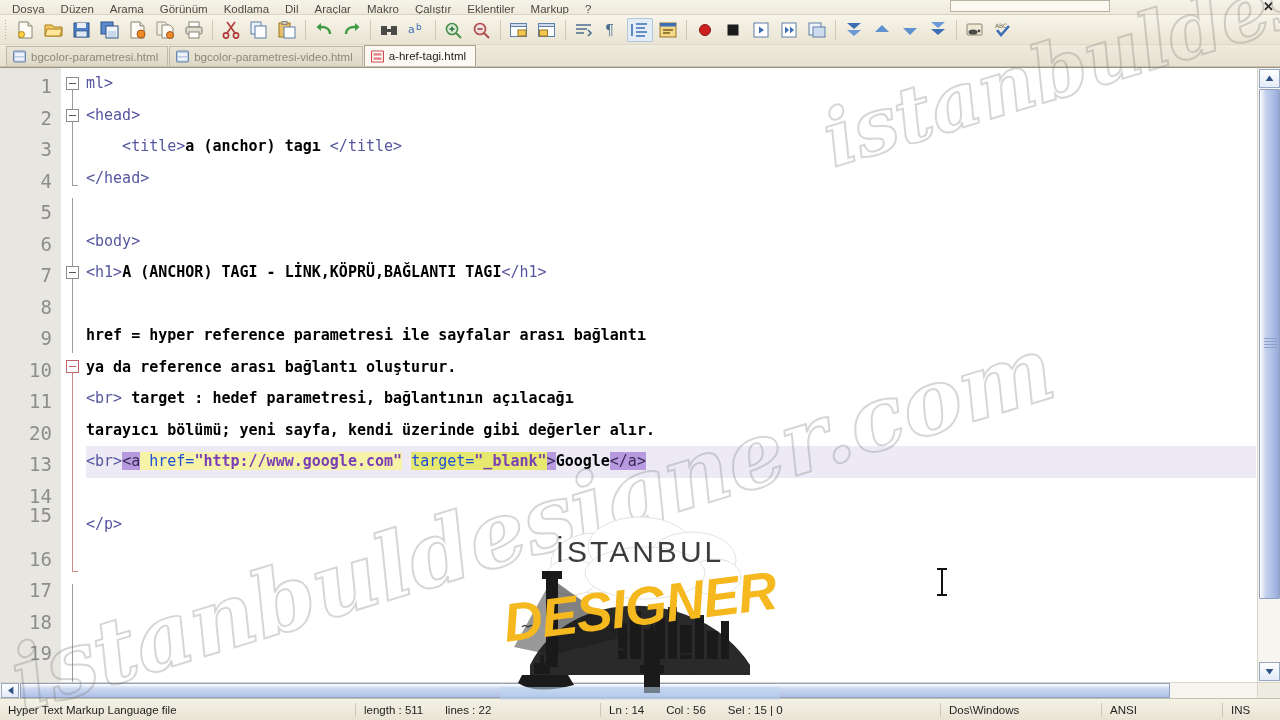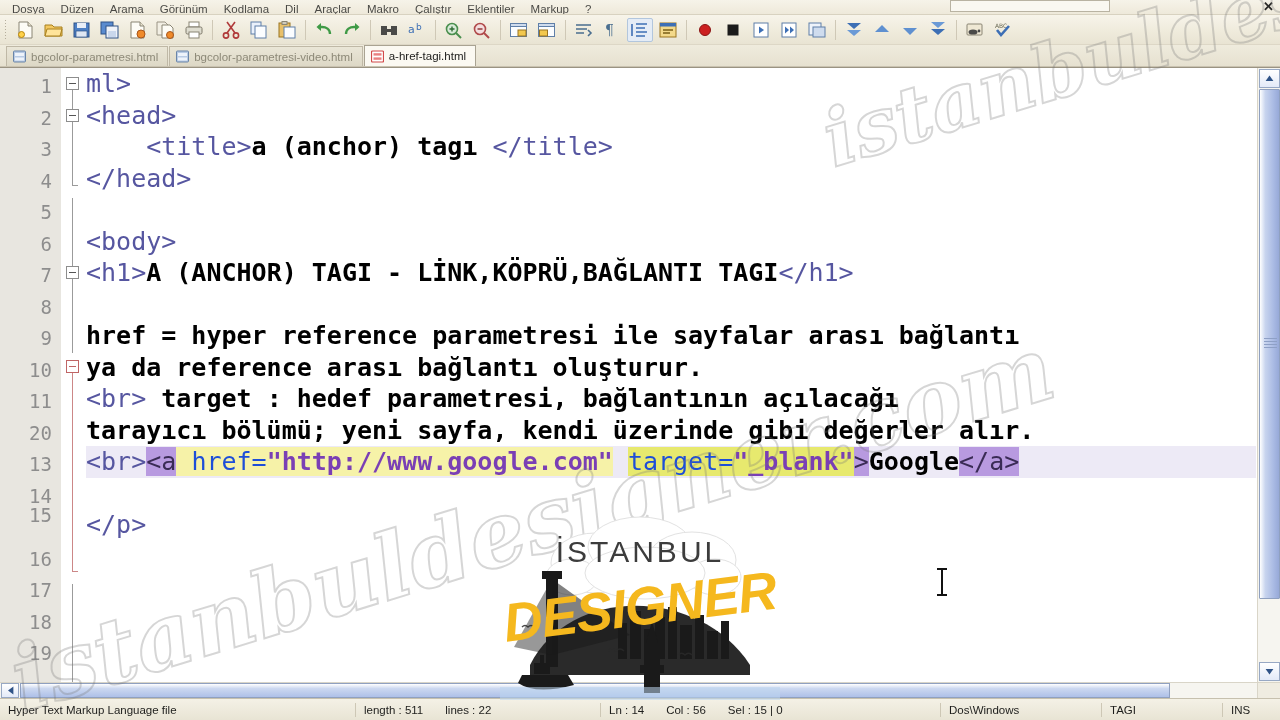--- a/index.html
+++ b/index.html
@@ -149,21 +149,21 @@
   }
   .fold-tail.hot { background: #cc8787; }
 
   .code {
     position: absolute; left: 86px; top: 0; right: 24px; bottom: 16px;
     overflow: hidden;
   }
   .line {
     height: 31.5px; line-height: 31.5px;
     font-family: "DejaVu Sans Mono", monospace;
-    font-size: 25px;
+    font-size: 15px;
     white-space: pre;
     color: #000000;
     letter-spacing: 0px;
   }
   .tag      { color: #5656a0; }
   .text     { color: #000000; font-weight: bold; }
   .plain    { color: #000000; }
   .attr     { color: #1d4ed8; }
   .val      { color: #7a3fb5; font-weight: bold; }
   .sel-hl   { background: #e7e96e; }
@@ -671,21 +671,21 @@
     <div class="sb-cell" style="width:245px">
       <span class="sb-sub">length : 511</span>
       <span>lines : 22</span>
     </div>
     <div class="sb-cell" style="width:340px">
       <span class="sb-sub">Ln : 14</span>
       <span class="sb-sub">Col : 56</span>
       <span>Sel : 15 | 0</span>
     </div>
     <div class="sb-cell" style="width:161px">Dos\Windows</div>
-    <div class="sb-cell" style="width:121px">TAGI</div>
+    <div class="sb-cell" style="width:121px">ANSI</div>
     <div class="sb-cell" style="width:57px;border-right:none;">INS</div>
   </div>
 
   <div class="wm-text" id="wm-main">istanbuldesigner.com</div>
   <div class="wm-text" id="wm-sub">istanbuldesigner.com</div>
 
   <svg class="logo" viewBox="0 0 280 185">
 
     <g fill="#ffffff" stroke="#e2e2e2" stroke-width="1">
       <ellipse cx="95" cy="48" rx="44" ry="30"></ellipse>

